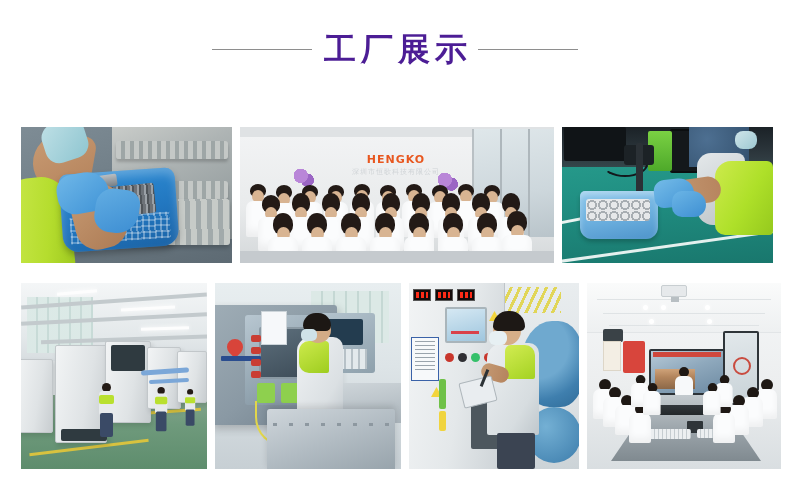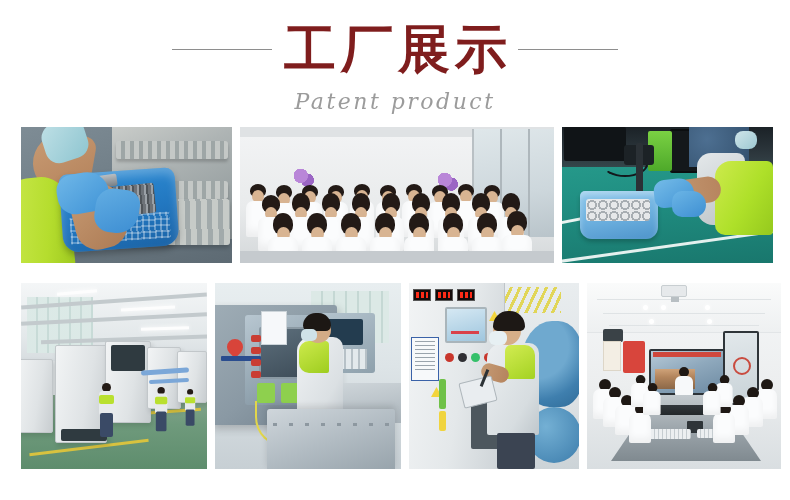--- a/index.html
+++ b/index.html
@@ -20,24 +20,24 @@
   .title-row {
     display: flex; align-items: center; justify-content: center;
     gap: 0px; height: 62px;
   }
   .rule {
     width: 100px; height: 1px; background: #8e8e8e; flex: 0 0 100px;
   }
   .rule.left { margin-right: 8px; }
   .rule.right { margin-left: 6px; }
   .main-title {
-    font-family: Liberation Sans, sans-serif;
-    font-size: 52px;
+    font-family: Liberation Serif, serif;
+    font-size: 32px;
     font-weight: 700;
-    color: #7f1d1d;
+    color: #4c1d95;
     letter-spacing: 5px;
     line-height: 60px;
     white-space: nowrap;
     padding-left: 4px;
   }
   .subtitle {
     margin-top: 9px;
     font-family: "DejaVu Serif", "Liberation Serif", serif;
     font-style: italic;
     font-size: 22px;
@@ -322,21 +322,20 @@
 <body>
 
 <div class="page">
 
   <div class="header">
     <div class="title-row">
       <div class="rule left"></div>
       <div class="main-title">工厂展示</div>
       <div class="rule right"></div>
     </div>
-    <div class="subtitle">Patent product</div>
   </div>
 
   <div class="gallery">
 
     <div class="row top">
 
       <div class="photo p1">
         <div class="inner">
           <div class="table"></div>
           <div class="bagstack"></div>
@@ -353,20 +352,24 @@
         </div>
       </div>
 
       <div class="photo p2">
         <div class="inner">
           <div class="wall"></div>
           <div class="ceil"></div>
           <div class="door">
             <div class="mullion" style="left:26px"></div>
             <div class="mullion" style="left:54px"></div>
+          </div>
+          <div class="logo">
+            <div class="wordmark">HENGKO</div>
+            <div class="cn">深圳市恒歌科技有限公司</div>
           </div>
           <div class="flowers"></div>
           <div class="flowers r"></div>
           <div class="crowd">
 
             <div class="person" style="left:4px;  bottom:26px;">
               <div class="hair" style="left:6px; bottom:40px; width:16px;height:13px;"></div>
               <div class="head" style="left:8px; bottom:34px; width:12px;height:13px;"></div>
               <div class="body" style="left:2px; bottom:0;   width:24px;height:36px;"></div>
             </div>

